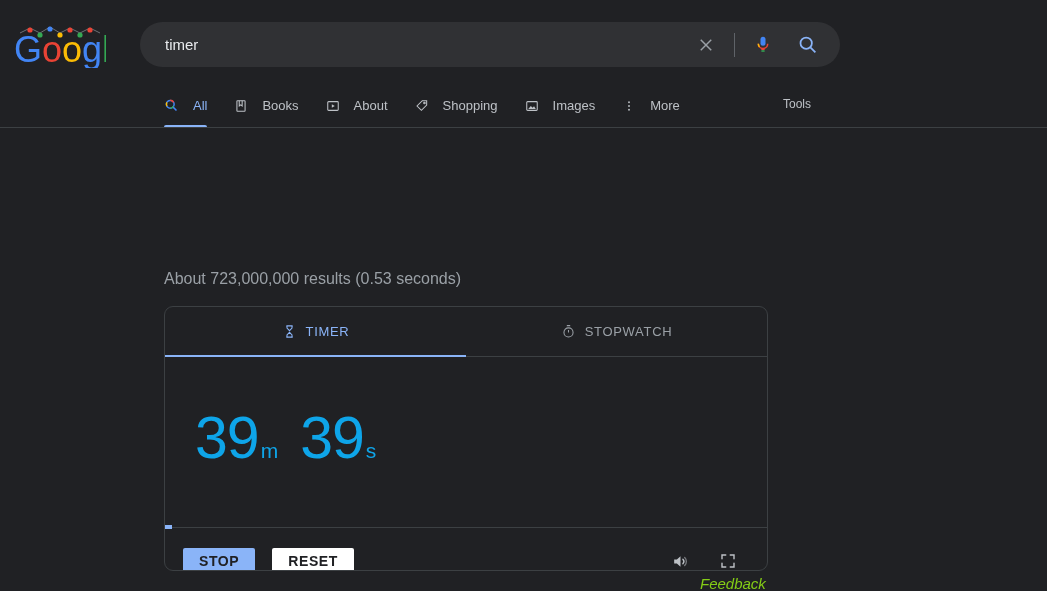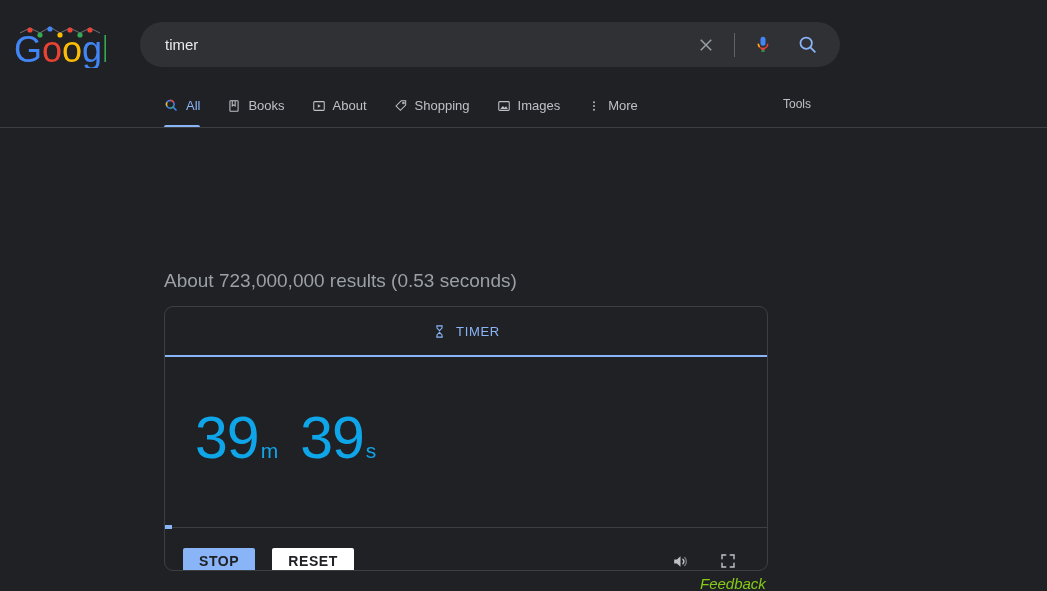--- a/index.html
+++ b/index.html
@@ -81,21 +81,21 @@
   .navtabs {
     position: absolute;
     left: 164px; top: 90px;
     height: 38px;
     display: flex;
     align-items: flex-start;
   }
   .navtab {
     display: flex;
     align-items: center;
-    gap: 7px;
+    gap: 14px;
     height: 31px;
     margin-right: 27px;
     color: #bdc1c6;
     font-size: 13px;
     cursor: pointer;
     position: relative;
     white-space: nowrap;
   }
   .navtab.active { color: #8ab4f8; }
   .navtab.active .navtab-underline {
@@ -113,21 +113,21 @@
     font-size: 12px;
     cursor: pointer;
   }
 
   
   .main { position: relative; }
   .result-stats {
     position: absolute;
     left: 164px; top: 142px;
     color: #9aa0a6;
-    font-size: 19px;
+    font-size: 16px;
   }
 
   
   .timer-card {
     position: absolute;
     left: 164px; top: 178px;
     width: 604px; height: 265px;
     border: 1px solid #3c4043;
     border-radius: 9px;
     background: #202124;
@@ -356,20 +356,28 @@
 
     <div class="timer-tabs">
       <div class="timer-tab active">
         <svg width="15" height="15" viewBox="0 0 24 24" fill="none" stroke="#8ab4f8" stroke-width="1.7">
           <path d="M7 3h10M7 21h10"></path>
           <path d="M8 3v3.5l4 4.2 4-4.2V3"></path>
           <path d="M8 21v-3.5l4-4.2 4 4.2V21"></path>
         </svg>
         <span>TIMER</span>
       </div>
+      <div class="timer-tab">
+        <svg width="15" height="15" viewBox="0 0 24 24" fill="none" stroke="#9aa0a6" stroke-width="1.7">
+          <circle cx="12" cy="13.5" r="7.3"></circle>
+          <path d="M9.3 2.6h5.4"></path>
+          <path d="M12 9.6v4"></path>
+        </svg>
+        <span>STOPWATCH</span>
+      </div>
     </div>
 
     <div class="timer-body">
       <div class="timer-display">
         <span class="tnum">39</span>
         <span class="tunit">m</span>
         <span class="tnum">39</span>
         <span class="tunit">s</span>
       </div>
       <div class="progress-line"></div>

